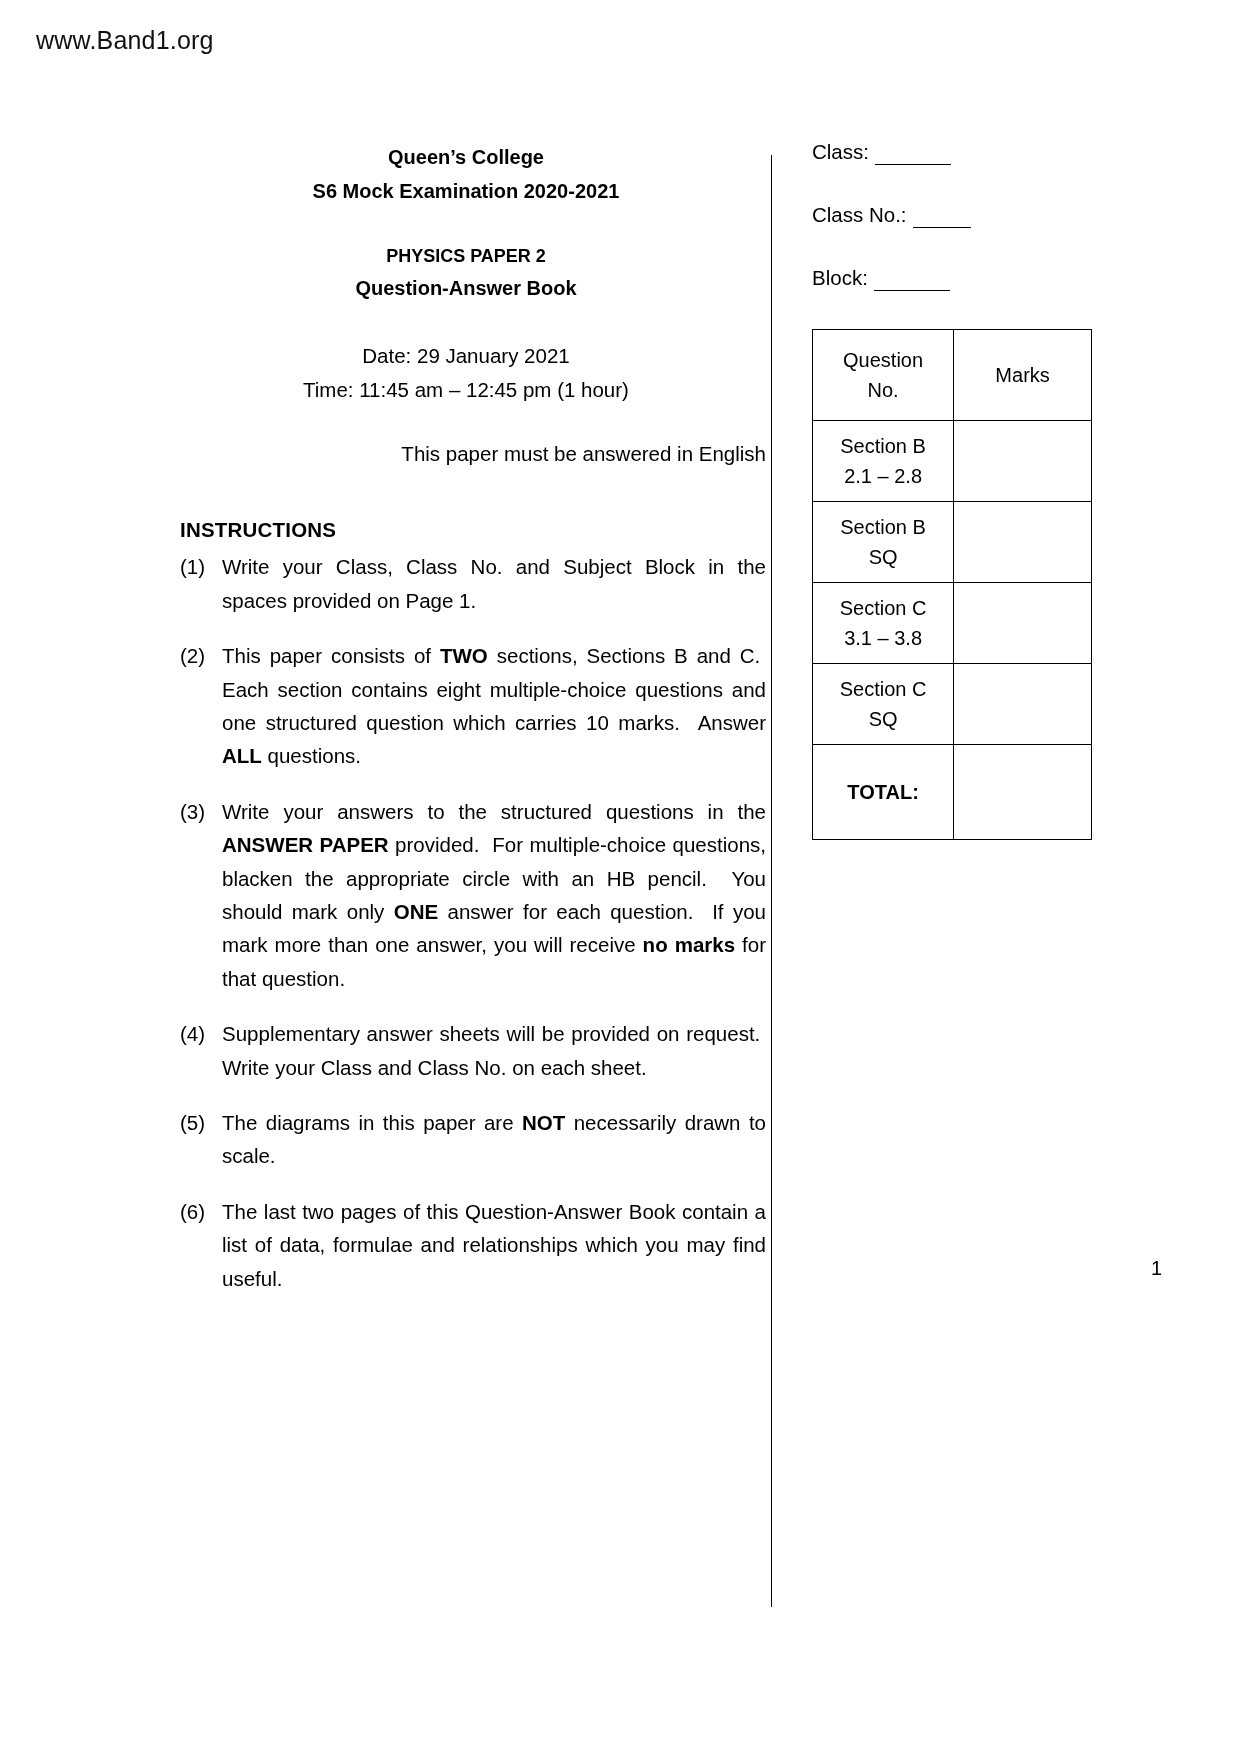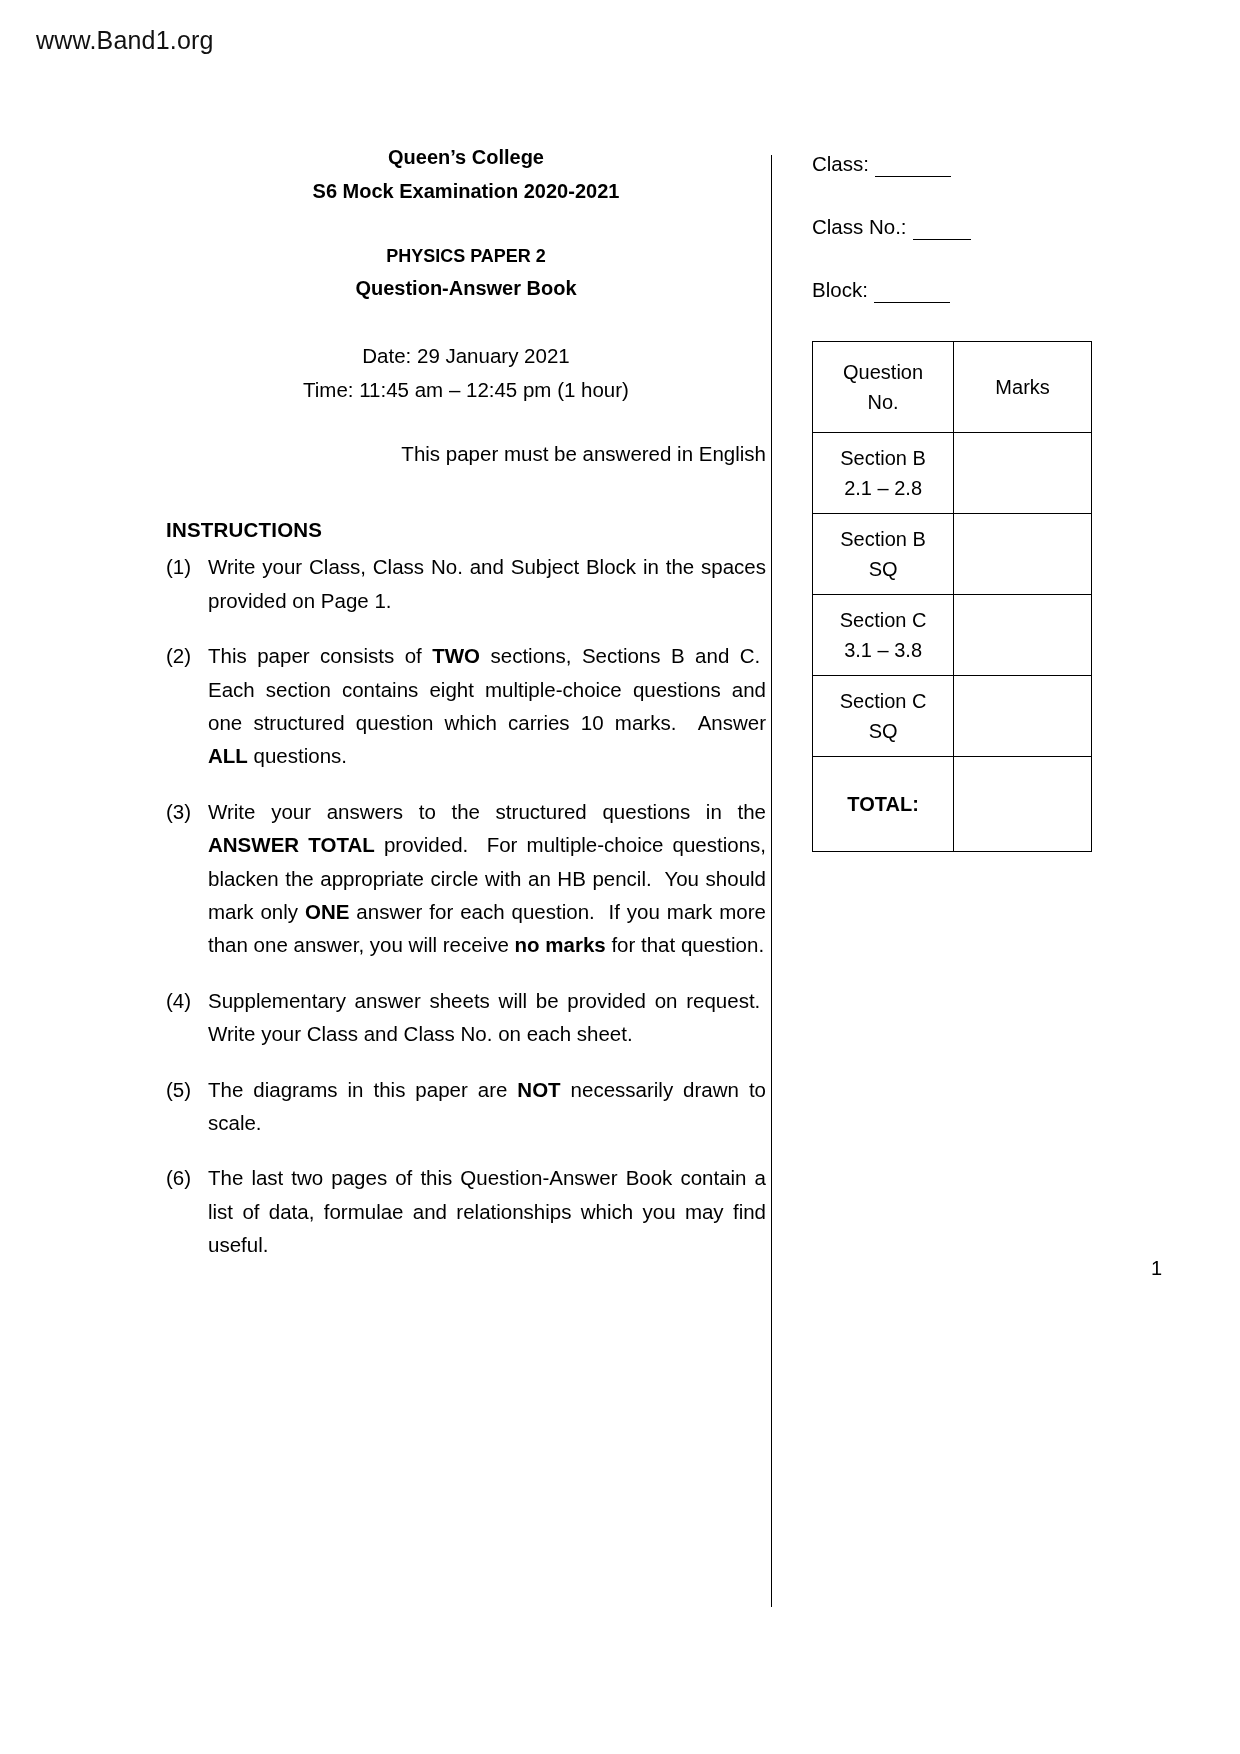--- a/index.html
+++ b/index.html
@@ -51,21 +51,21 @@
   .left-col {
     position: absolute;
     top: 0;
     left: 166px;
     width: 600px;
     font-size: 20.5px;
     line-height: 1.65;
   }
   .right-col {
     position: absolute;
-    top: 12px;
+    top: 0;
     left: 812px;
     width: 360px;
     font-size: 20.5px;
   }
 
   
   .title-block {
     text-align: center;
     font-family: "Liberation Sans", sans-serif;
   }
@@ -92,20 +92,21 @@
     font-family: "Liberation Sans", sans-serif;
     font-size: 20.5px;
     text-align: right;
     margin-top: 30px;
   }
 
   
   .instructions {
     margin-top: 42px;
     font-family: "Liberation Sans", sans-serif;
+    margin-left: 14px;
   }
   .instr-heading {
     font-weight: bold;
     font-size: 20.5px;
     letter-spacing: 0.2px;
     margin-bottom: 4px;
   }
   .instr-item {
     display: flex;
     align-items: flex-start;
@@ -204,21 +205,21 @@
             <div class="instr-item">
               <div class="instr-num">(1)</div>
               <div class="instr-text">Write your Class, Class No. and Subject Block in the spaces provided on Page 1.</div>
             </div>
             <div class="instr-item">
               <div class="instr-num">(2)</div>
               <div class="instr-text">This paper consists of <b>TWO</b> sections, Sections B and C.&nbsp; Each section contains eight multiple-choice questions and one structured question which carries 10 marks.&nbsp; Answer <b>ALL</b> questions.</div>
             </div>
             <div class="instr-item">
               <div class="instr-num">(3)</div>
-              <div class="instr-text">Write your answers to the structured questions in the <b>ANSWER TOTAL</b> provided.&nbsp; For multiple-choice questions, blacken the appropriate circle with an HB pencil.&nbsp; You should mark only <b>ONE</b> answer for each question.&nbsp; If you mark more than one answer, you will receive <b>no marks</b> for that question.</div>
+              <div class="instr-text">Write your answers to the structured questions in the <b>ANSWER PAPER</b> provided.&nbsp; For multiple-choice questions, blacken the appropriate circle with an HB pencil.&nbsp; You should mark only <b>ONE</b> answer for each question.&nbsp; If you mark more than one answer, you will receive <b>no marks</b> for that question.</div>
             </div>
             <div class="instr-item">
               <div class="instr-num">(4)</div>
               <div class="instr-text">Supplementary answer sheets will be provided on request.&nbsp; Write your Class and Class No. on each sheet.</div>
             </div>
             <div class="instr-item">
               <div class="instr-num">(5)</div>
               <div class="instr-text">The diagrams in this paper are <b>NOT</b> necessarily drawn to scale.</div>
             </div>
             <div class="instr-item">

